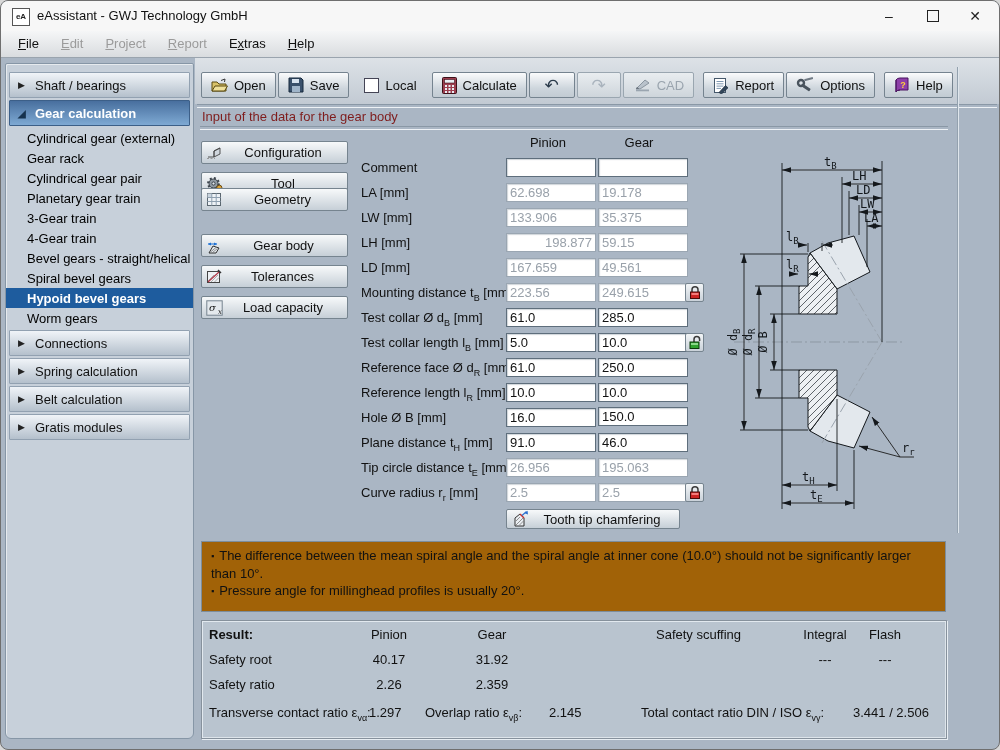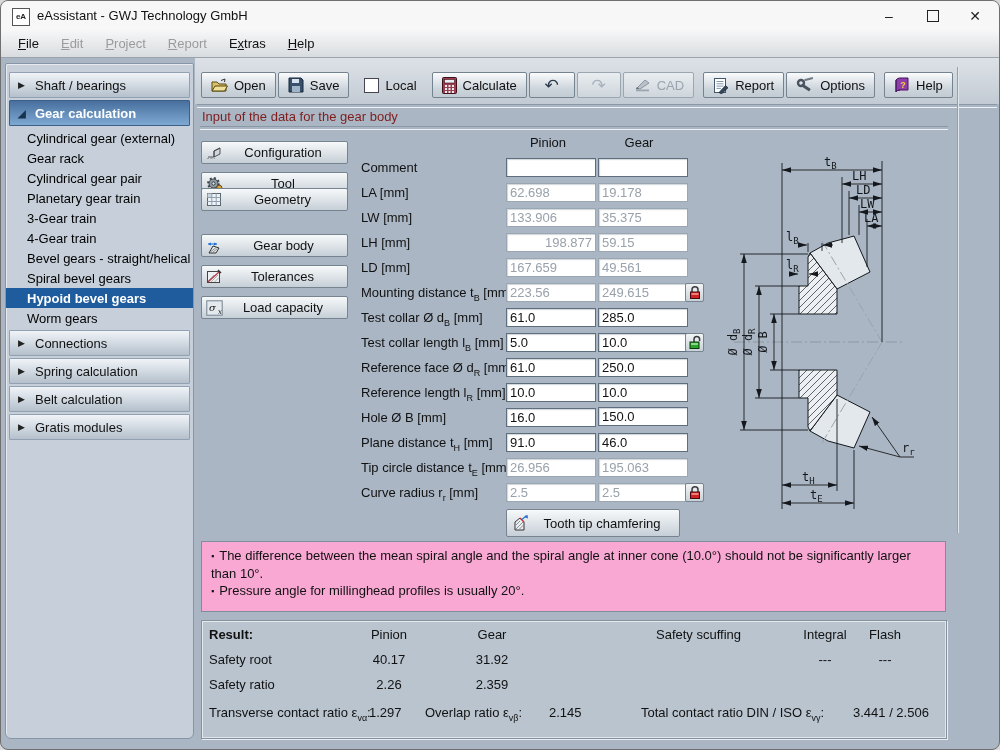--- a/index.html
+++ b/index.html
@@ -40,23 +40,23 @@
   
   .side-btn{position:absolute;left:200px;width:147px;height:23px;background:linear-gradient(#f7f9fa,#c6cfd7);border:1px solid #76848f;border-radius:2px;display:flex;align-items:center;padding:0 4px;box-sizing:border-box;font-size:13px;color:#111;}
   .side-btn .lbl{flex:1;text-align:center;}
   
   .flabel{position:absolute;font-size:13px;color:#111;white-space:nowrap;}
   .flabel sub, .rlabel sub{font-size:9px;}
   .colhead{position:absolute;font-size:13px;color:#111;text-align:center;width:84px;}
   .fld{position:absolute;width:82px;height:17px;border:1px solid #5e6e7c;background:#fff;font-size:13px;font-family:"Liberation Sans",sans-serif;color:#111;padding:0 3px;box-shadow:inset 1px 1px 1px rgba(120,135,150,.35);}
   .fld.ro{color:#99a1aa;border-color:#9aa6b2;}
   .lockbtn{position:absolute;width:19px;height:19px;background:linear-gradient(#f2f5f7,#c9d1d9);border:1px solid #76848f;border-radius:2px;padding:0;display:flex;align-items:center;justify-content:center;}
-  .chamfer{position:absolute;left:505px;top:508px;width:174px;height:28px;}
-  
-  .notes{position:absolute;left:200px;top:540px;width:745px;height:71px;background:#f9a8d4;border:1px solid #7d8d9b;box-sizing:border-box;padding:5px 9px;font-size:13px;color:#111;line-height:17px;}
+  .chamfer{position:absolute;left:505px;top:508px;width:174px;height:20px;}
+  
+  .notes{position:absolute;left:200px;top:540px;width:745px;height:71px;background:#a16207;border:1px solid #7d8d9b;box-sizing:border-box;padding:5px 9px;font-size:13px;color:#111;line-height:17px;}
   .notes .b{font-size:9px;vertical-align:1px;margin-right:5px;}
   .resultbox{position:absolute;left:200px;top:619px;width:746px;height:119px;background:#b9c4cf;border:1px solid #86919c;box-sizing:border-box;box-shadow:inset 1px 1px 0 #e2e9ef, inset -1px -1px 0 #dde4ea, 1px 1px 0 #e8eef3;}
   .rtext{position:absolute;font-size:13px;color:#111;white-space:nowrap;}
   .rnum{position:absolute;font-size:13px;color:#111;width:60px;text-align:center;white-space:nowrap;}
   .vline{position:absolute;left:956px;top:66px;width:1px;height:466px;background:#93a1ae;box-shadow:1px 0 0 #dfe6ec;}
   .drawing{position:absolute;left:703px;top:136px;}
   .dl{stroke:#1c1c1c;stroke-width:0.9;fill:none;}
   .dtext{font-family:"DejaVu Sans Mono",monospace;font-size:12px;fill:#14181c;}
   .dsub{font-size:9px;}
 </style>

